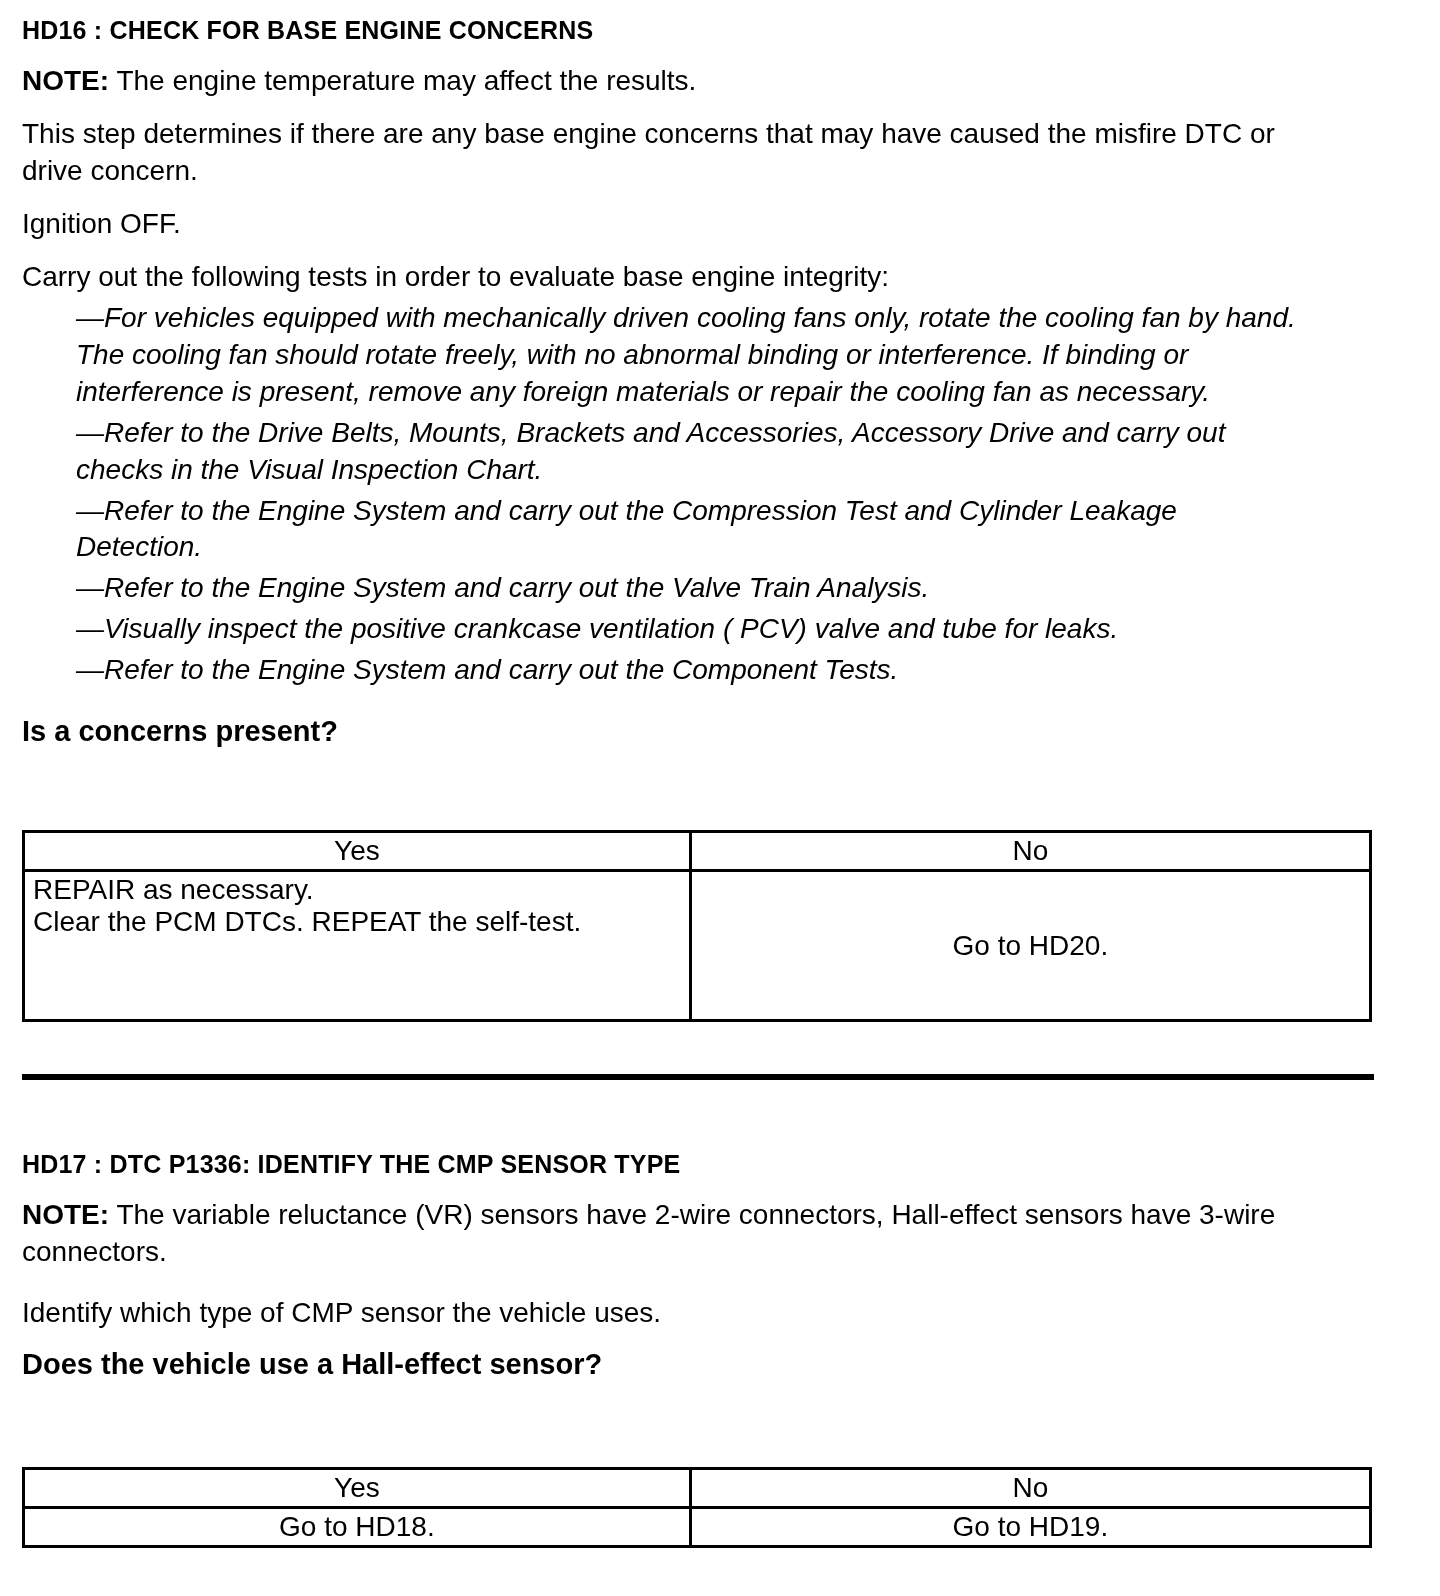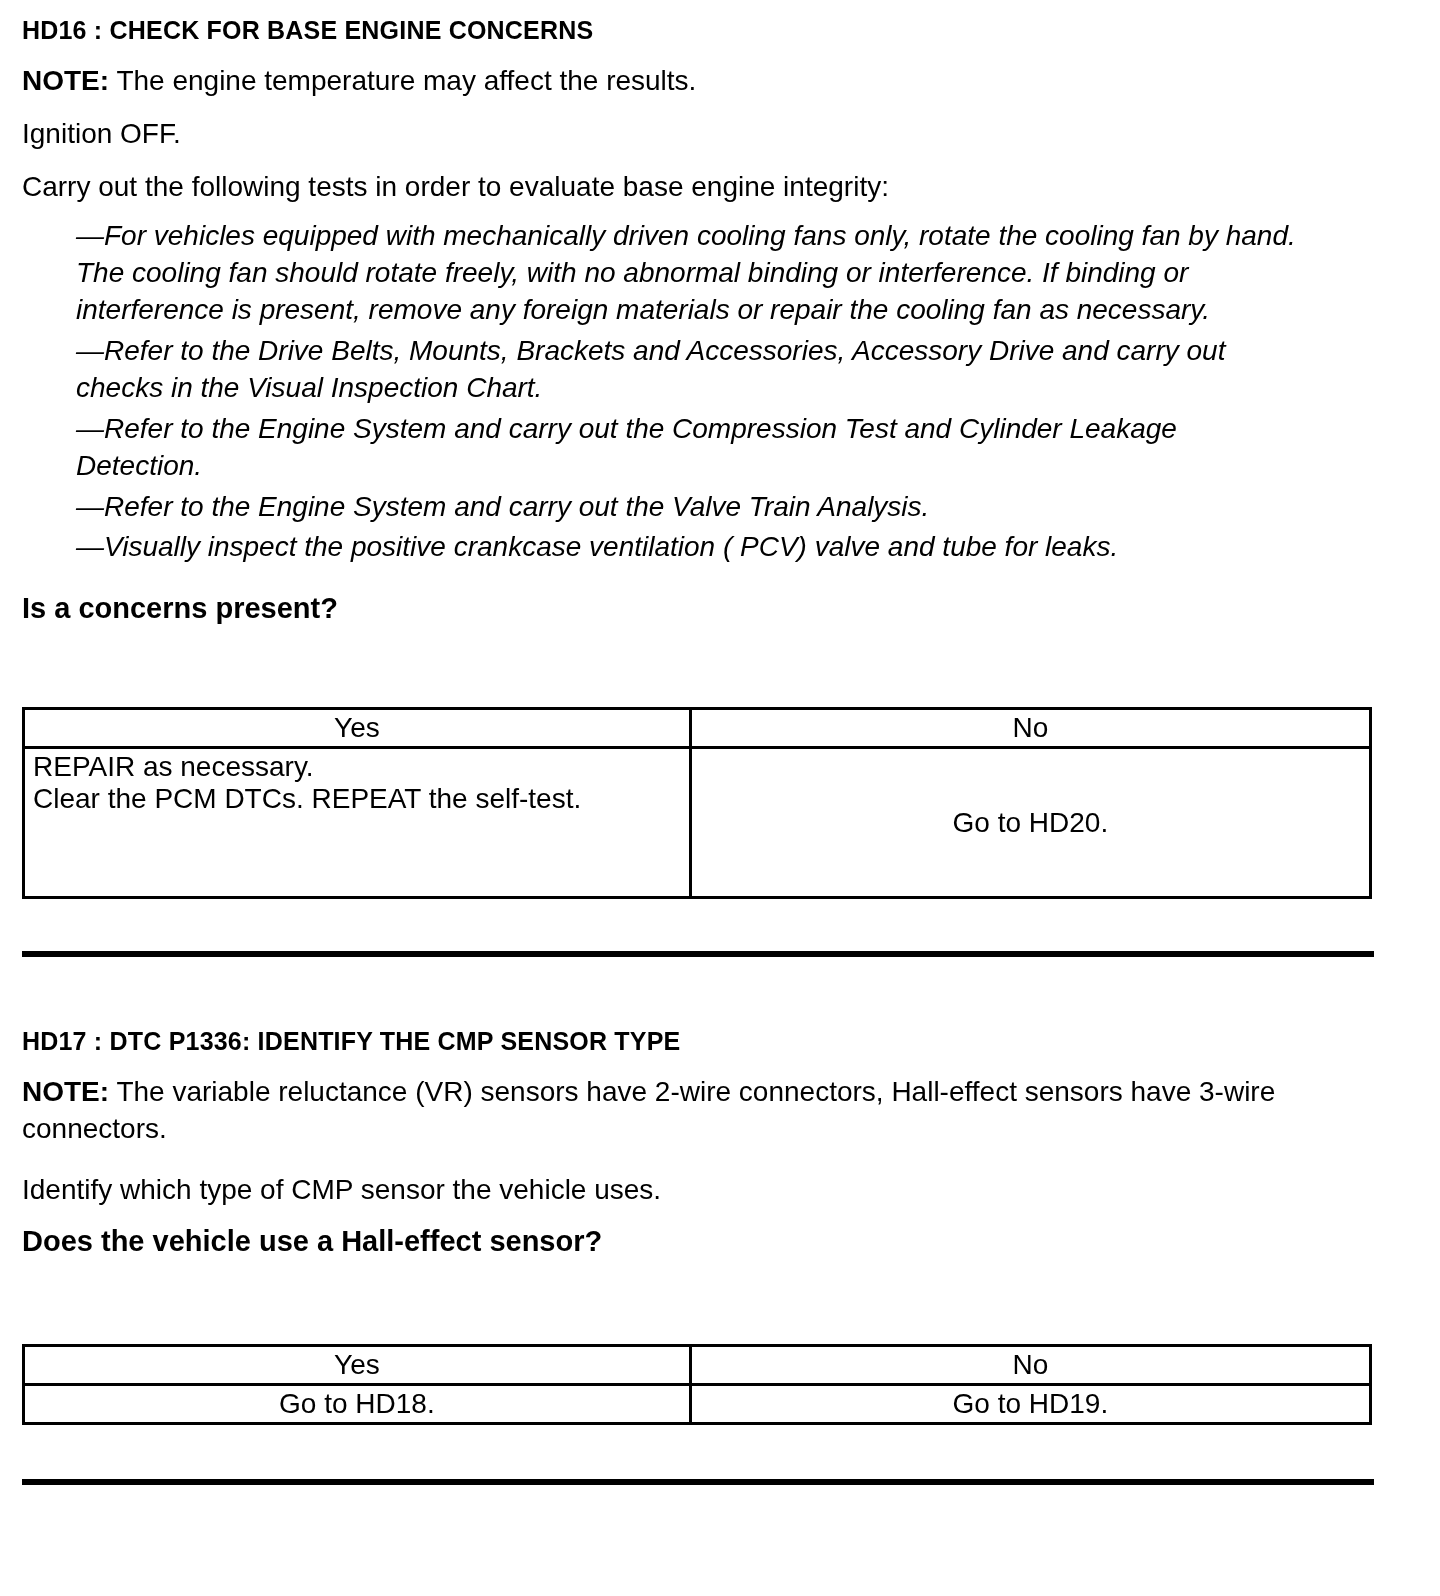--- a/index.html
+++ b/index.html
@@ -94,31 +94,33 @@
 <body>
 
 <div class="page">
 
   <section>
 
     <div class="step-heading">HD16 : CHECK FOR BASE ENGINE CONCERNS</div>
 
     <p class="para"><span class="note-label">NOTE:</span><span> The engine temperature may affect the results.</span></p>
 
+    <p class="para">This step determines if there are any base engine concerns that may have caused the misfire DTC or drive concern.</p>
 
     <p class="para">Ignition OFF.</p>
 
-    <p class="para" style="margin-bottom:12px;">Carry out the following tests in order to evaluate base engine integrity:</p>
+    <p class="para" style="margin-bottom:4px;">Carry out the following tests in order to evaluate base engine integrity:</p>
 
     <div class="bullets">
       <div class="bullet">—For vehicles equipped with mechanically driven cooling fans only, rotate the cooling fan by hand. The cooling fan should rotate freely, with no abnormal binding or interference. If binding or interference is present, remove any foreign materials or repair the cooling fan as necessary.</div>
       <div class="bullet">—Refer to the Drive Belts, Mounts, Brackets and Accessories, Accessory Drive and carry out checks in the Visual Inspection Chart.</div>
       <div class="bullet">—Refer to the Engine System and carry out the Compression Test and Cylinder Leakage Detection.</div>
       <div class="bullet">—Refer to the Engine System and carry out the Valve Train Analysis.</div>
       <div class="bullet">—Visually inspect the positive crankcase ventilation ( PCV) valve and tube for leaks.</div>
+      <div class="bullet">—Refer to the Engine System and carry out the Component Tests.</div>
     </div>
 
     <p class="question">Is a concerns present?</p>
 
     <div class="table-gap-1"></div>
 
     <table class="decision-table">
       <thead>
         <tr>
           <th style="width:49.5%;">Yes</th>

